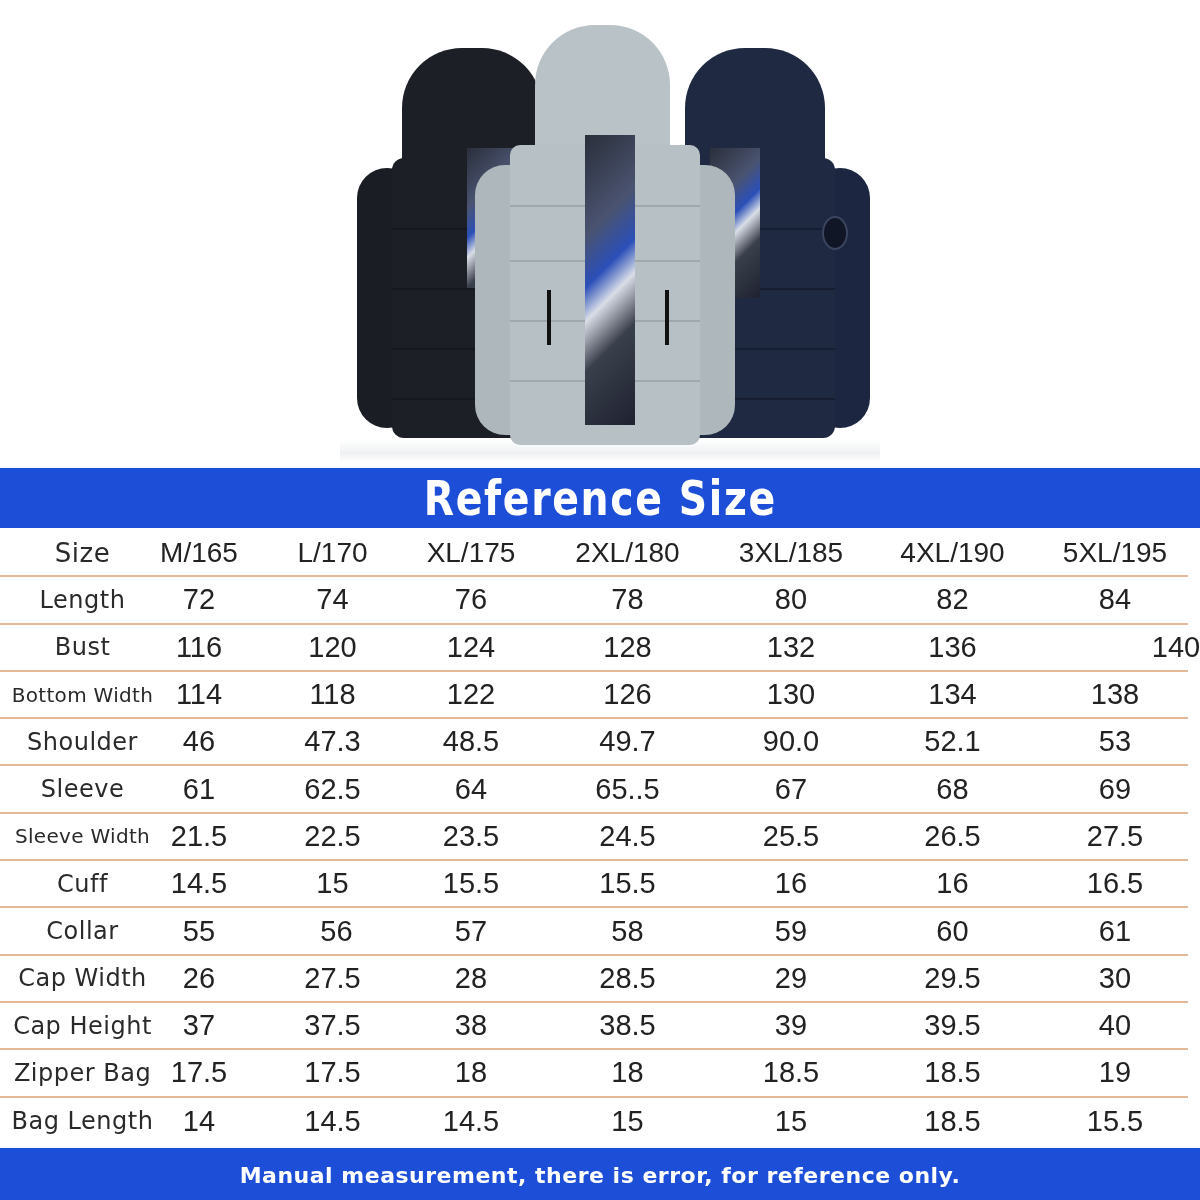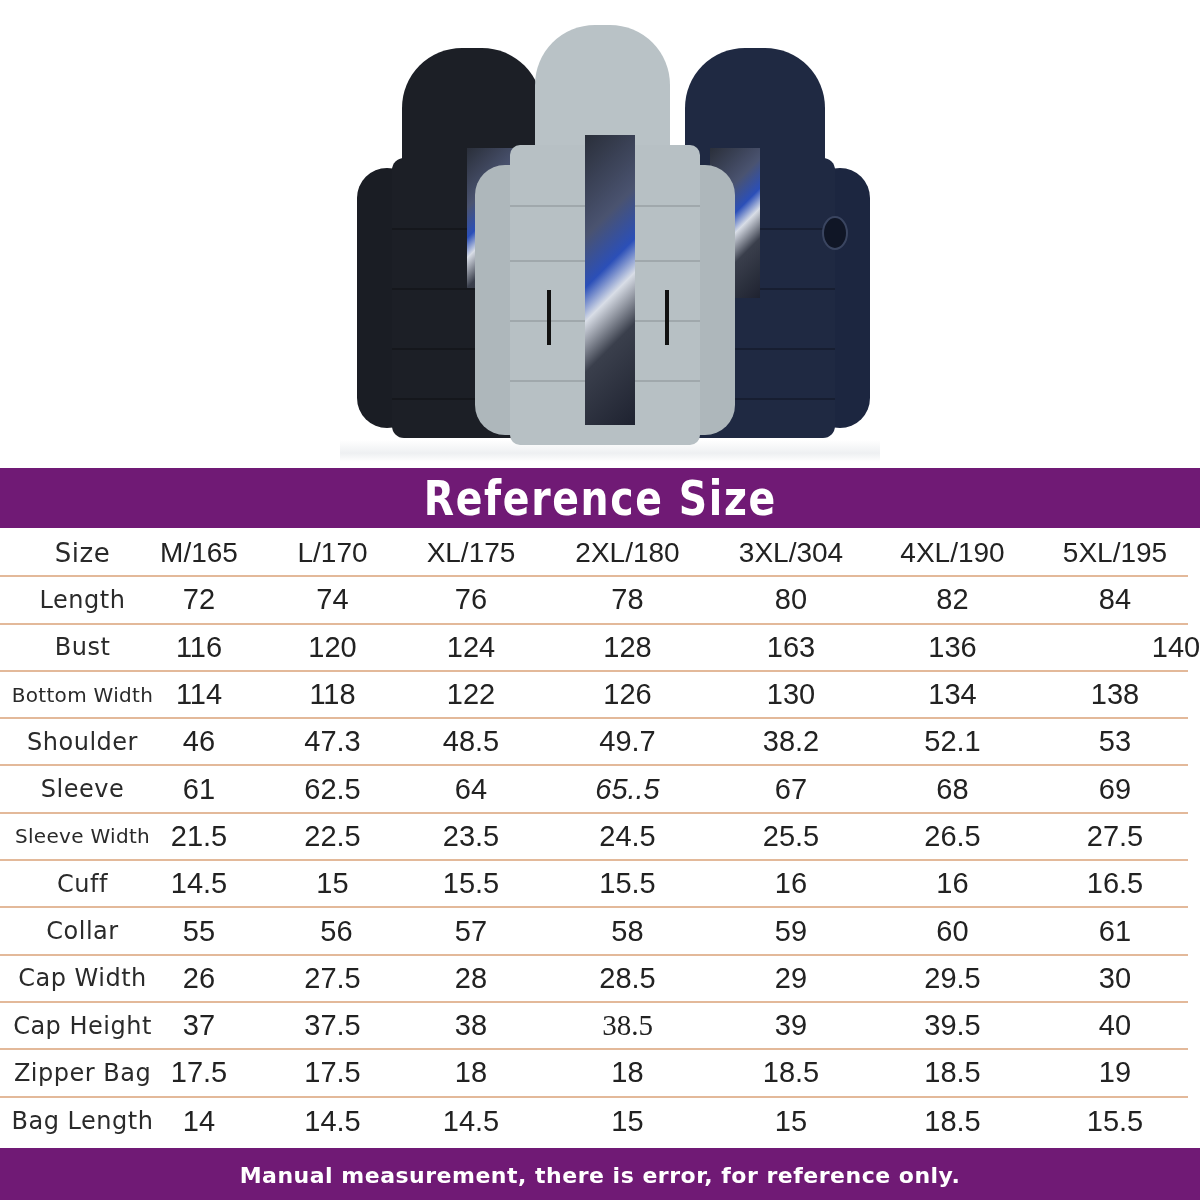--- a/index.html
+++ b/index.html
@@ -9,21 +9,21 @@
   .photo { position:absolute; left:0; top:0; width:1200px; height:468px; background:#ffffff; overflow:hidden; }
   .floor { position:absolute; left:340px; top:440px; width:540px; height:22px;
            background:linear-gradient(#ffffff, #eef0f2 60%, #ffffff); }
   .jacket { position:absolute; }
   .hood { position:absolute; border-radius:60px 60px 10px 10px; }
   .sleeve { position:absolute; border-radius:30px; }
   .band { position:absolute; left:0; right:0; height:2px; background:rgba(0,0,0,0.25); }
   .lining { position:absolute; background:linear-gradient(135deg,#2a2f3a 0%,#4a5370 30%,#2b4fb8 45%,#d8dde6 55%,#3a3f4c 70%,#1e2230 100%); }
 
   
-  .banner { position:absolute; left:0; width:1200px; background:#701a75; color:#ffffff; text-align:center; }
+  .banner { position:absolute; left:0; width:1200px; background:#1d4ed8; color:#ffffff; text-align:center; }
   .banner.top { top:468px; height:60px; }
   .banner.top .title { font-family:"DejaVu Sans", sans-serif; font-weight:bold; font-size:48px; line-height:60px;
                        letter-spacing:2px; transform:scaleX(0.82); display:inline-block; }
   .banner.bottom { top:1148px; height:52px; }
   .banner.bottom .note { font-family:"DejaVu Sans", sans-serif; font-weight:bold; font-size:22px; line-height:56px; letter-spacing:0.5px; }
 
   
   .table { position:absolute; left:0; top:530px; width:1188px; }
   .row { position:relative; height:47.3px; border-bottom:2px solid #e3b99a; box-sizing:border-box; }
   .row:last-child { border-bottom:none; }
@@ -85,70 +85,70 @@
   <span class="title">Reference Size</span>
 </div>
 
 <div class="table">
   <div class="row header">
     <div class="cell label">Size</div>
     <div class="cell" style="left:135px;width:128px;">M/165</div>
     <div class="cell" style="left:270px;width:125px;">L/170</div>
     <div class="cell" style="left:405px;width:132px;">XL/175</div>
     <div class="cell" style="left:560px;width:135px;">2XL/180</div>
-    <div class="cell" style="left:722px;width:138px;">3XL/304</div>
+    <div class="cell" style="left:722px;width:138px;">3XL/185</div>
     <div class="cell" style="left:885px;width:135px;">4XL/190</div>
     <div class="cell" style="left:1045px;width:140px;">5XL/195</div>
   </div>
 <div class="row">
       <div class="cell label">Length</div>
       <div class="cell" style="left: 135px; width: 128px;">72</div>
       <div class="cell" style="left: 270px; width: 125px;">74</div>
       <div class="cell" style="left: 405px; width: 132px;">76</div>
       <div class="cell" style="left: 560px; width: 135px;">78</div>
       <div class="cell" style="left: 722px; width: 138px;">80</div>
       <div class="cell" style="left: 885px; width: 135px;">82</div>
       <div class="cell" style="left: 1045px; width: 140px;">84</div>
     </div>
     <div class="row">
       <div class="cell label">Bust</div>
       <div class="cell" style="left: 135px; width: 128px;">116</div>
       <div class="cell" style="left: 270px; width: 125px;">120</div>
       <div class="cell" style="left: 405px; width: 132px;">124</div>
       <div class="cell" style="left: 560px; width: 135px;">128</div>
-      <div class="cell" style="left: 722px; width: 138px;">163</div>
+      <div class="cell" style="left: 722px; width: 138px;">132</div>
       <div class="cell" style="left: 885px; width: 135px;">136</div>
       <div class="cell" style="left: 1106px; width: 140px;">140</div>
     </div>
     <div class="row">
       <div class="cell label small">Bottom Width</div>
       <div class="cell" style="left: 135px; width: 128px;">114</div>
       <div class="cell" style="left: 270px; width: 125px;">118</div>
       <div class="cell" style="left: 405px; width: 132px;">122</div>
       <div class="cell" style="left: 560px; width: 135px;">126</div>
       <div class="cell" style="left: 722px; width: 138px;">130</div>
       <div class="cell" style="left: 885px; width: 135px;">134</div>
       <div class="cell" style="left: 1045px; width: 140px;">138</div>
     </div>
     <div class="row">
       <div class="cell label">Shoulder</div>
       <div class="cell" style="left: 135px; width: 128px;">46</div>
       <div class="cell" style="left: 270px; width: 125px;">47.3</div>
       <div class="cell" style="left: 405px; width: 132px;">48.5</div>
       <div class="cell" style="left: 560px; width: 135px;">49.7</div>
-      <div class="cell" style="left: 722px; width: 138px;">38.2</div>
+      <div class="cell" style="left: 722px; width: 138px;">90.0</div>
       <div class="cell" style="left: 885px; width: 135px;">52.1</div>
       <div class="cell" style="left: 1045px; width: 140px;">53</div>
     </div>
     <div class="row">
       <div class="cell label">Sleeve</div>
       <div class="cell" style="left: 135px; width: 128px;">61</div>
       <div class="cell" style="left: 270px; width: 125px;">62.5</div>
       <div class="cell" style="left: 405px; width: 132px;">64</div>
-      <div class="cell" style="left: 560px; width: 135px; font-style: italic;">65..5</div>
+      <div class="cell" style="left: 560px; width: 135px;">65..5</div>
       <div class="cell" style="left: 722px; width: 138px;">67</div>
       <div class="cell" style="left: 885px; width: 135px;">68</div>
       <div class="cell" style="left: 1045px; width: 140px;">69</div>
     </div>
     <div class="row">
       <div class="cell label small">Sleeve Width</div>
       <div class="cell" style="left: 135px; width: 128px;">21.5</div>
       <div class="cell" style="left: 270px; width: 125px;">22.5</div>
       <div class="cell" style="left: 405px; width: 132px;">23.5</div>
       <div class="cell" style="left: 560px; width: 135px;">24.5</div>
@@ -184,21 +184,21 @@
       <div class="cell" style="left: 560px; width: 135px;">28.5</div>
       <div class="cell" style="left: 722px; width: 138px;">29</div>
       <div class="cell" style="left: 885px; width: 135px;">29.5</div>
       <div class="cell" style="left: 1045px; width: 140px;">30</div>
     </div>
     <div class="row">
       <div class="cell label">Cap Height</div>
       <div class="cell" style="left: 135px; width: 128px;">37</div>
       <div class="cell" style="left: 270px; width: 125px;">37.5</div>
       <div class="cell" style="left: 405px; width: 132px;">38</div>
-      <div class="cell" style="left: 560px; width: 135px; font-family: Liberation Serif, serif;">38.5</div>
+      <div class="cell" style="left: 560px; width: 135px;">38.5</div>
       <div class="cell" style="left: 722px; width: 138px;">39</div>
       <div class="cell" style="left: 885px; width: 135px;">39.5</div>
       <div class="cell" style="left: 1045px; width: 140px;">40</div>
     </div>
     <div class="row">
       <div class="cell label">Zipper Bag</div>
       <div class="cell" style="left: 135px; width: 128px;">17.5</div>
       <div class="cell" style="left: 270px; width: 125px;">17.5</div>
       <div class="cell" style="left: 405px; width: 132px;">18</div>
       <div class="cell" style="left: 560px; width: 135px;">18</div>

